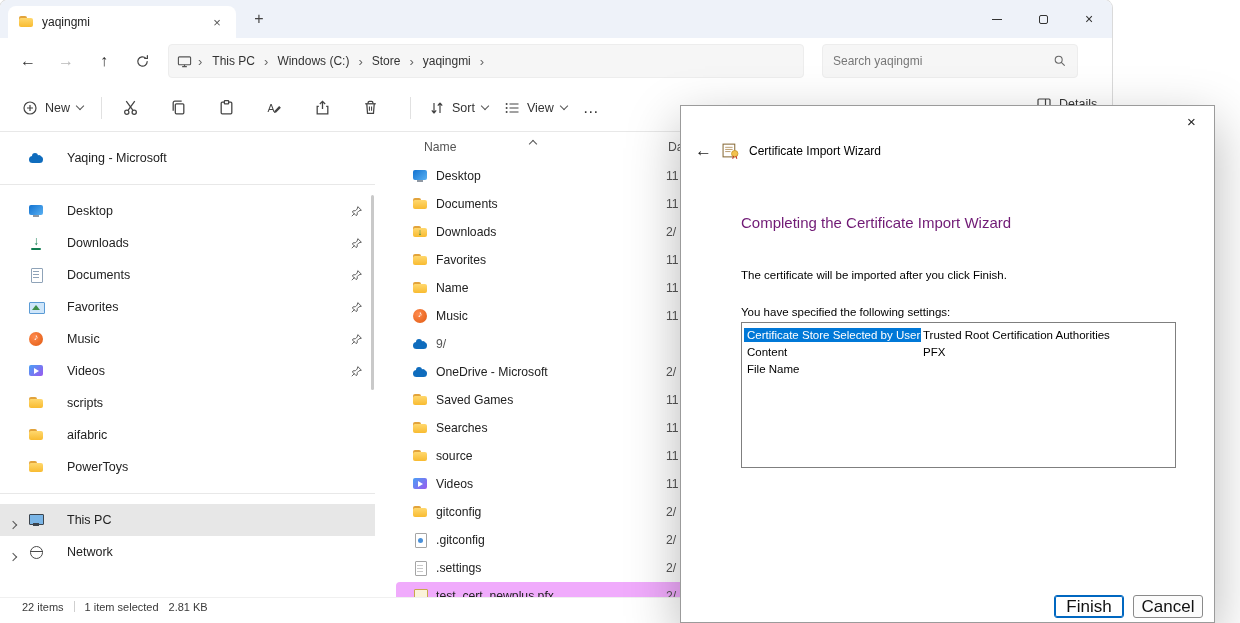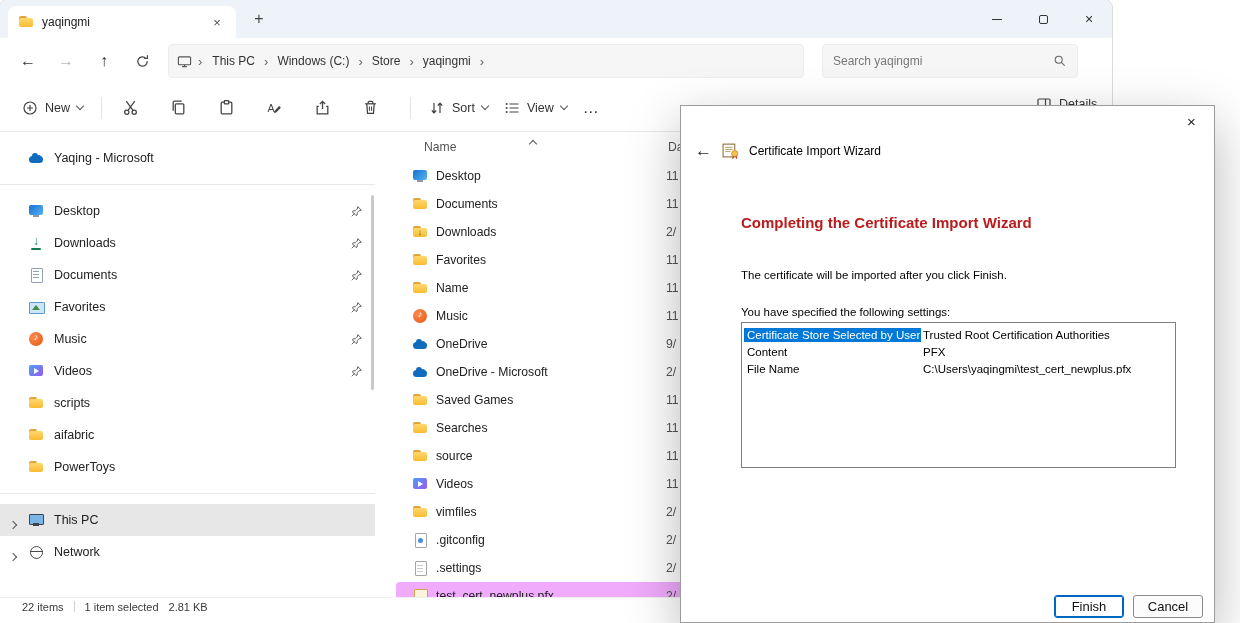--- a/index.html
+++ b/index.html
@@ -35,21 +35,21 @@
   .tbtn-icon{width:36px;height:36px;display:flex;align-items:center;justify-content:center;border-radius:4px;flex:0 0 auto;margin-right:12px}
   .tdiv{width:1px;height:22px;background:#e1e1e1;margin:0 10px;flex:0 0 auto}
   .chev{width:6px;height:6px;border-right:1.4px solid #555;border-bottom:1.4px solid #555;transform:rotate(45deg);display:inline-block;margin-top:-3px}
   .chev.right{transform:rotate(-45deg)}
   .chev.up{transform:rotate(225deg)}
   .more-dots{font-size:16px;color:#333;letter-spacing:1px;line-height:10px}
   .tbtn-details{position:absolute;left:1028px;top:6px;display:flex;align-items:center;gap:7px;padding:6px 8px}
 
   
   .sidebar{position:absolute;left:0;top:132px;width:375px;bottom:18px;padding-top:10px;overflow:hidden}
-  .side-item{display:flex;align-items:center;height:32px;padding:0 12px 0 28px;gap:10px;font-size:12.5px;color:#222;position:relative}
+  .side-item{display:flex;align-items:center;height:32px;padding:0 12px 0 28px;gap:23px;font-size:12.5px;color:#222;position:relative}
   .side-item.selected{background:#e7e7e7}
   .side-item .pin-wrap{margin-left:auto;width:14px;height:14px;display:flex;align-items:center;justify-content:center}
   .side-sep{height:1px;background:#e8e8e8;margin:10px 0}
   .side-chev{position:absolute;left:10px;top:13px}
   .side-scroll{position:absolute;right:1px;top:63px;width:3px;height:195px;background:#c9c9c9;border-radius:2px}
   .pin-svg{width:13px;height:13px}
 
   
   .filelist{position:absolute;left:396px;top:132px;width:300px;bottom:18px;font-size:12.2px}
   .fl-header{position:relative;height:30px;color:#555}
@@ -94,29 +94,29 @@
   .ico[data-icon=config-file]::after{content:"";position:absolute;left:6px;top:6px;width:5px;height:5px;border-radius:50%;background:#4a90d9}
   .ico[data-icon=file]::before{content:"";position:absolute;left:3px;top:1px;width:10px;height:13px;background:#fff;border:1px solid #a5a5a5;border-radius:1px}
   .ico[data-icon=file]::after{content:"";position:absolute;left:5px;top:5px;width:6px;height:1px;background:#c9c9c9;box-shadow:0 3px 0 #c9c9c9,0 6px 0 #c9c9c9}
 
   
   .wizard{position:absolute;left:680px;top:105px;width:535px;height:518px;background:#fff;border:1px solid #9b9b9b;box-shadow:0 18px 50px rgba(0,0,0,.28);color:#000}
   .wiz-close{position:absolute;right:0;top:0;width:45px;height:30px;display:flex;align-items:center;justify-content:center;font-size:15px;color:#222}
   .wiz-header{position:absolute;left:14px;top:36px;display:flex;align-items:center;gap:10px}
   .wiz-back{font-size:17px;color:#222;line-height:16px}
   .wiz-title{font-size:12px;color:#000}
-  .wiz-heading{position:absolute;left:60px;top:108px;font-size:15px;font-weight:bold;color:#b91c1c}
+  .wiz-heading{position:absolute;left:60px;top:108px;font-size:15px;font-weight:normal;color:#701a75}
   .wiz-intro{position:absolute;left:60px;top:163px;font-size:11.5px}
   .wiz-caption{position:absolute;left:60px;top:200px;font-size:11.5px}
   .wiz-box{position:absolute;left:60px;top:216px;width:435px;height:146px;border:1px solid #7f7f7f;background:#fff;padding:3px 2px;overflow:hidden}
   .wrow{display:flex;height:17px;align-items:center;font-size:11.5px}
   .wkey{width:177px;padding:1px 3px;white-space:nowrap;overflow:hidden;flex:0 0 177px}
   .wkey.sel{background:#0078d7;color:#fff}
   .wval{flex:1;padding:1px 2px;white-space:nowrap;overflow:hidden}
-  .wiz-btn{position:absolute;top:489px;width:70px;height:23px;display:flex;align-items:center;justify-content:center;font-size:13px;background:#fcfcfc;border:1px solid #8a8a8a;border-radius:3px;color:#111}
+  .wiz-btn{position:absolute;top:489px;width:70px;height:23px;display:flex;align-items:center;justify-content:center;font-size:17px;background:#fcfcfc;border:1px solid #8a8a8a;border-radius:3px;color:#111}
   .wiz-btn.finish{left:373px;border:1px solid #0067c0;box-shadow:inset 0 0 0 1px #0067c0;background:#fff}
   .wiz-btn.cancel{left:452px}
   svg{display:block}
 </style>
 </head>
 <body>
 
 <div class="stage">
 
   <div class="explorer">
@@ -381,21 +381,20 @@
             <span class="fname">Name</span>
             <span class="fdate">11</span>
           </div>
           <div class="frow">
             <span class="ico" data-icon="music"></span>
             <span class="fname">Music</span>
             <span class="fdate">11</span>
           </div>
           <div class="frow">
             <span class="ico" data-icon="cloud"></span>
-            <span class="fname">OneDrive</span>
             <span class="fdate">9/</span>
           </div>
           <div class="frow">
             <span class="ico" data-icon="cloud"></span>
             <span class="fname">OneDrive - Microsoft</span>
             <span class="fdate">2/</span>
           </div>
           <div class="frow">
             <span class="ico" data-icon="folder"></span>
             <span class="fname">Saved Games</span>
@@ -411,21 +410,21 @@
             <span class="fname">source</span>
             <span class="fdate">11</span>
           </div>
           <div class="frow">
             <span class="ico" data-icon="videos"></span>
             <span class="fname">Videos</span>
             <span class="fdate">11</span>
           </div>
           <div class="frow">
             <span class="ico" data-icon="folder"></span>
-            <span class="fname">vimfiles</span>
+            <span class="fname">gitconfig</span>
             <span class="fdate">2/</span>
           </div>
           <div class="frow">
             <span class="ico" data-icon="config-file"></span>
             <span class="fname">.gitconfig</span>
             <span class="fdate">2/</span>
           </div>
           <div class="frow">
             <span class="ico" data-icon="file"></span>
             <span class="fname">.settings</span>
@@ -466,20 +465,19 @@
         <div class="wrow">
           <span class="wkey sel">Certificate Store Selected by User</span>
           <span class="wval">Trusted Root Certification Authorities</span>
         </div>
         <div class="wrow">
           <span class="wkey">Content</span>
           <span class="wval">PFX</span>
         </div>
         <div class="wrow">
           <span class="wkey">File Name</span>
-          <span class="wval">C:\Users\yaqingmi\test_cert_newplus.pfx</span>
         </div>
       </div>
     <div class="wiz-btn finish">Finish</div>
     <div class="wiz-btn cancel">Cancel</div>
   </div>
 
 </div>
 
 </body></html>

